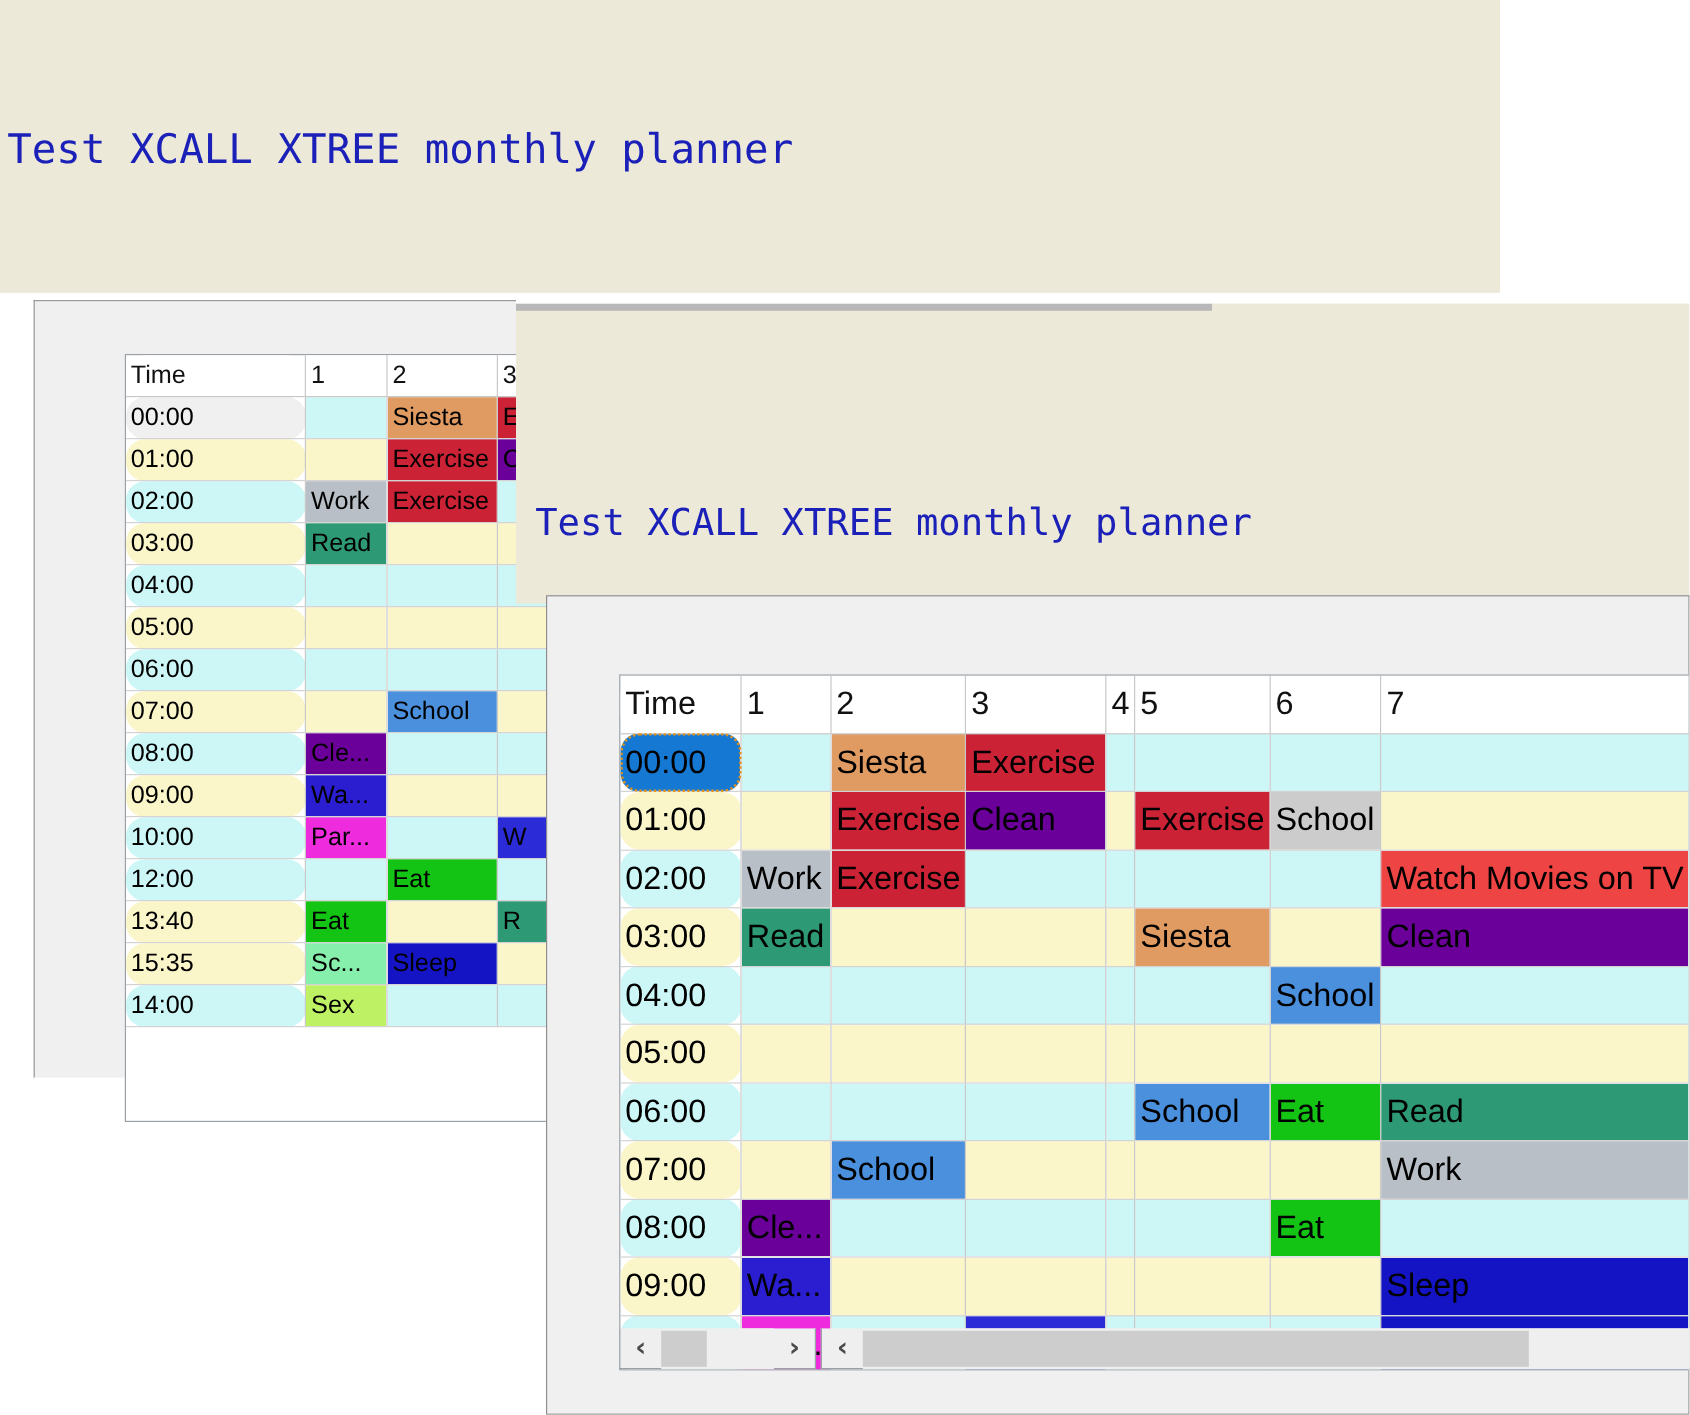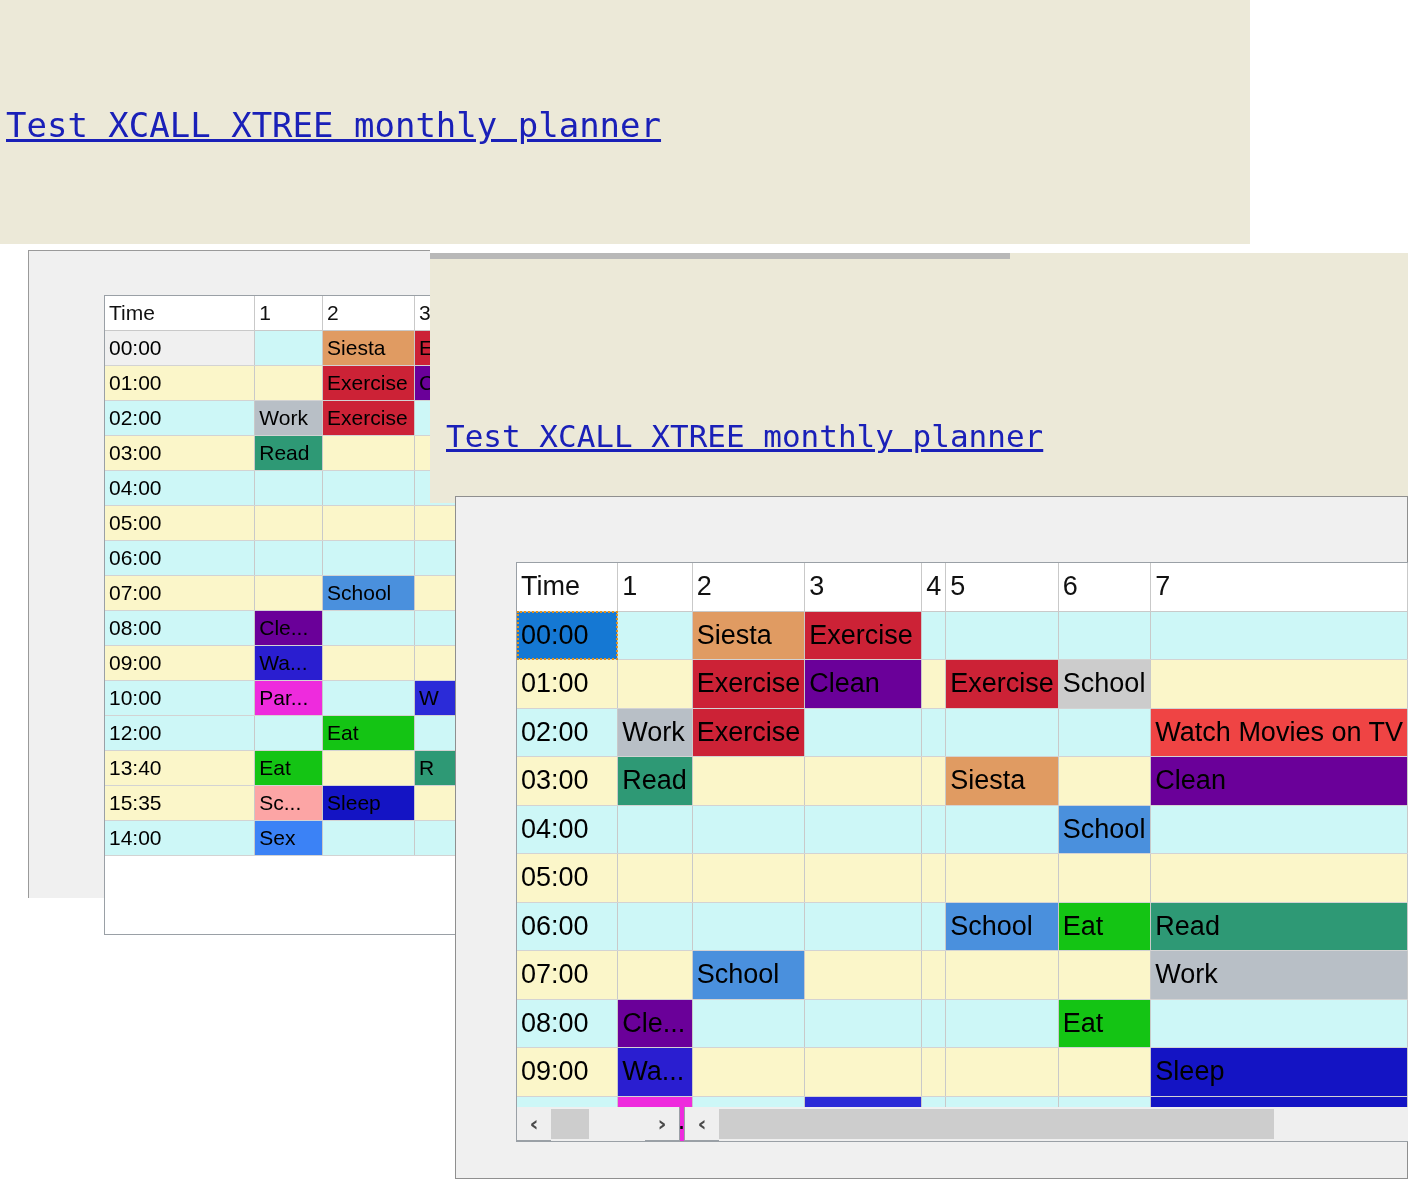--- a/index.html
+++ b/index.html
@@ -14,21 +14,20 @@
     position:absolute;
     background:#ece9d8;
     overflow:hidden;
     font-family:"DejaVu Sans Mono","Liberation Mono",monospace;
     color:#1a1ab0;
     white-space:pre;
   }
   .console .line{
     white-space:pre;
     color:#1a20b8;
-    text-decoration:underline;
   }
 
   #console-back{
     left:0;top:0;width:1250px;height:244px;
     font-size:34px;line-height:49.5px;
     padding:2px 0 0 6px;
     box-sizing:border-box;
   }
   #console-front{
     left:430px;top:253px;width:978px;height:250px;
@@ -80,21 +79,21 @@
     background:#ffffff;
     border-bottom:1px solid #c9c9c9;
     color:#111;
   }
   .rowA{background:#cdf7f7;}
   .rowB{background:#fbf6c9;}
   .selcell{
     background:#1578d3;color:#ffffff;
     outline:2px dotted #e0921e;outline-offset:-2px;
   }
-  .timecol{border-right:1px solid #bdbdbd;}
+  .timecol{border-right:1px solid #bdbdbd;border-radius:16px;}
 
   
   #grid-back{left:75px;top:44px;}
   #grid-back table.grid{font-size:21px;}
   #grid-back table.grid td,#grid-back table.grid th{height:34px;line-height:34px;}
   #grid-back .zebra0{background:#f0f0f0;}
 
   
   #grid-front{left:60px;top:65px;}
   #grid-front table.grid{font-size:27px;}
@@ -224,27 +223,27 @@
             <td class="rowA"></td>
           </tr>
           <tr>
             <td class="timecol rowB">13:40</td>
             <td class="rowB" style="background: rgb(20, 196, 20); color: rgb(0, 0, 0);">Eat</td>
             <td class="rowB"></td>
             <td class="rowB" style="background: rgb(46, 153, 117); color: rgb(0, 0, 0);">R</td>
           </tr>
           <tr>
             <td class="timecol rowB">15:35</td>
-            <td class="rowB" style="background: #fca5a5; color: rgb(0, 0, 0);">Sc...</td>
+            <td class="rowB" style="background: #86efac; color: rgb(0, 0, 0);">Sc...</td>
             <td class="rowB" style="background: rgb(20, 20, 196); color: rgb(0, 0, 0);">Sleep</td>
             <td class="rowB"></td>
           </tr>
           <tr>
             <td class="timecol rowA">14:00</td>
-            <td class="rowA" style="background: #3b82f6; color: rgb(0, 0, 0);">Sex</td>
+            <td class="rowA" style="background: #bef264; color: rgb(0, 0, 0);">Sex</td>
             <td class="rowA"></td>
             <td class="rowA"></td>
           </tr>
         </tbody>
       </table>
   </div>
 </div>
 
 <div class="console" id="console-front">
   <div class="topbar"></div>

